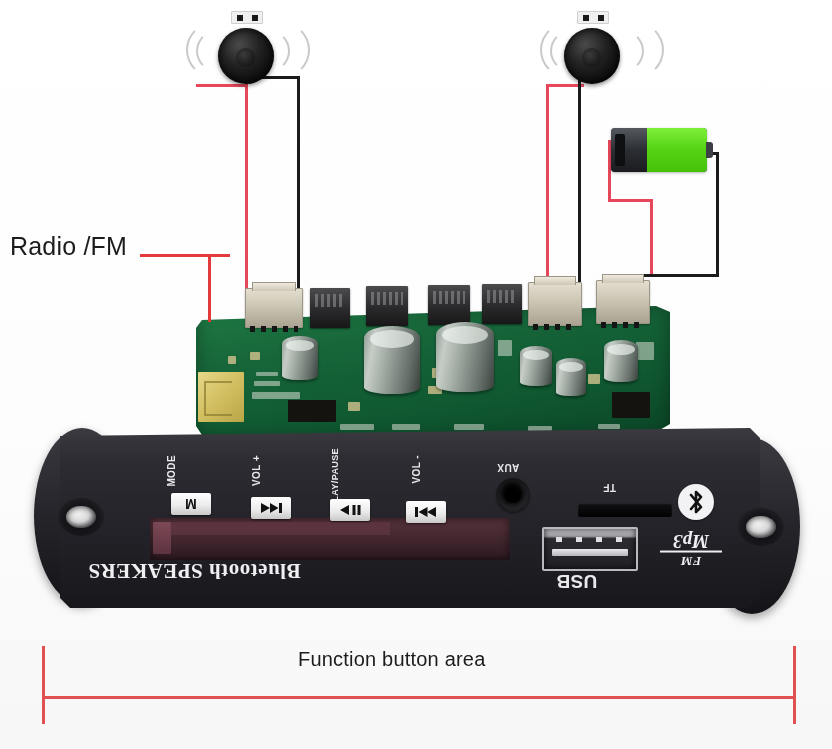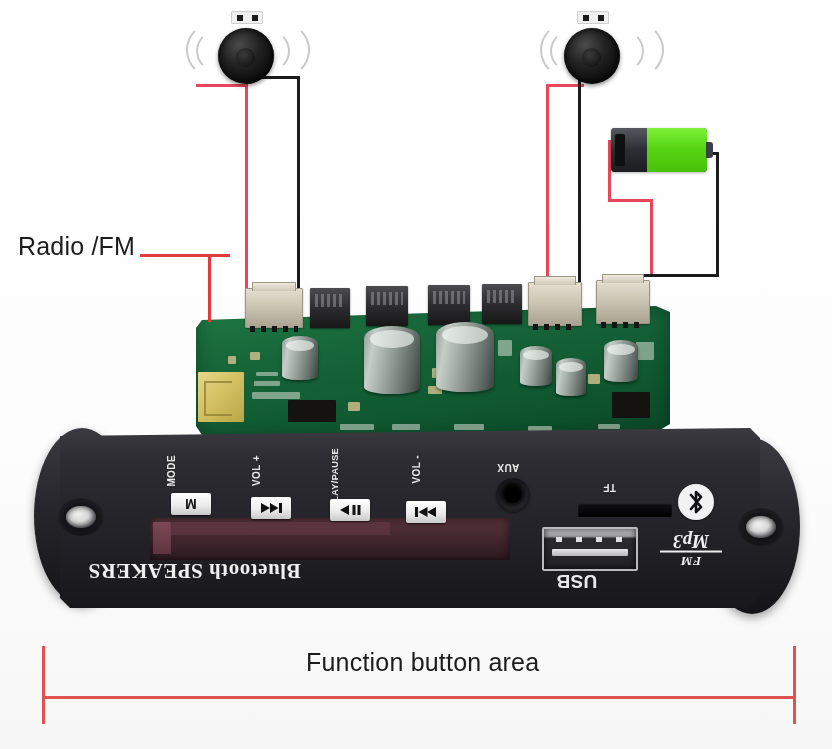--- a/index.html
+++ b/index.html
@@ -114,23 +114,23 @@
   .brandtxt{position:absolute;color:#f0f0f2;transform:rotate(180deg);
      font-family:"Liberation Serif",serif;font-weight:700;white-space:nowrap;}
 
   .mp3{position:absolute;transform:rotate(180deg);color:#f0f0f2;text-align:center;
      font-family:"Liberation Serif",serif;white-space:nowrap;}
   .mp3 .fm{font-size:13px;font-style:italic;font-weight:700;border-bottom:2px solid #f0f0f2;
      display:block;line-height:1.05;padding-bottom:1px;}
   .mp3 .m3{font-size:19px;font-style:italic;font-weight:700;display:block;line-height:1.1;}
 
   
-  .anno{position:absolute;color:#1c1c1c;white-space:nowrap;margin-left:8px;}
+  .anno{position:absolute;color:#1c1c1c;white-space:nowrap;}
   .lbl-radio{font-size:25px;letter-spacing:.2px;}
-  .lbl-func{font-size:25px;letter-spacing:.2px;}
+  .lbl-func{font-size:20px;letter-spacing:.2px;}
   .lead{position:absolute;background:#e33b3b;}
   .lead2{position:absolute;background:#e0524f;}
 </style>
 </head>
 <body>
 
 <div>
 
   <div class="wire wR abs" style="left:196px;top:84px;width:52px;height:3px;"></div>
   <div class="wire wR abs" style="left:245px;top:84px;width:3px;height:210px;"></div>

